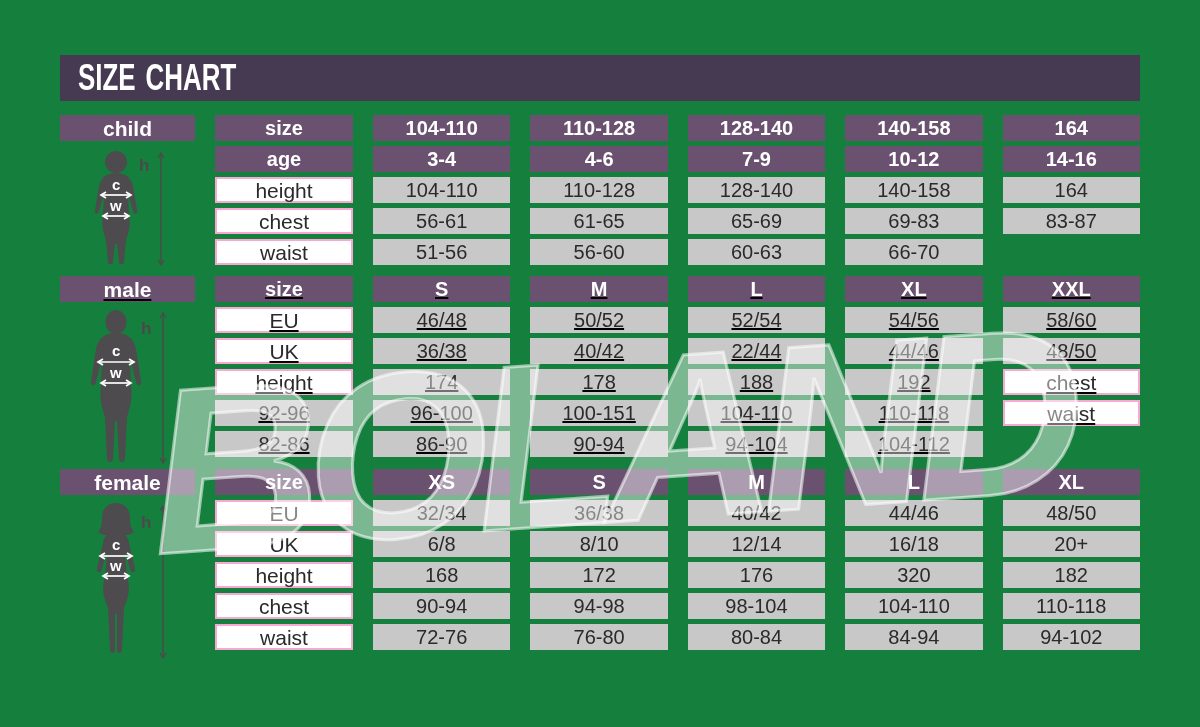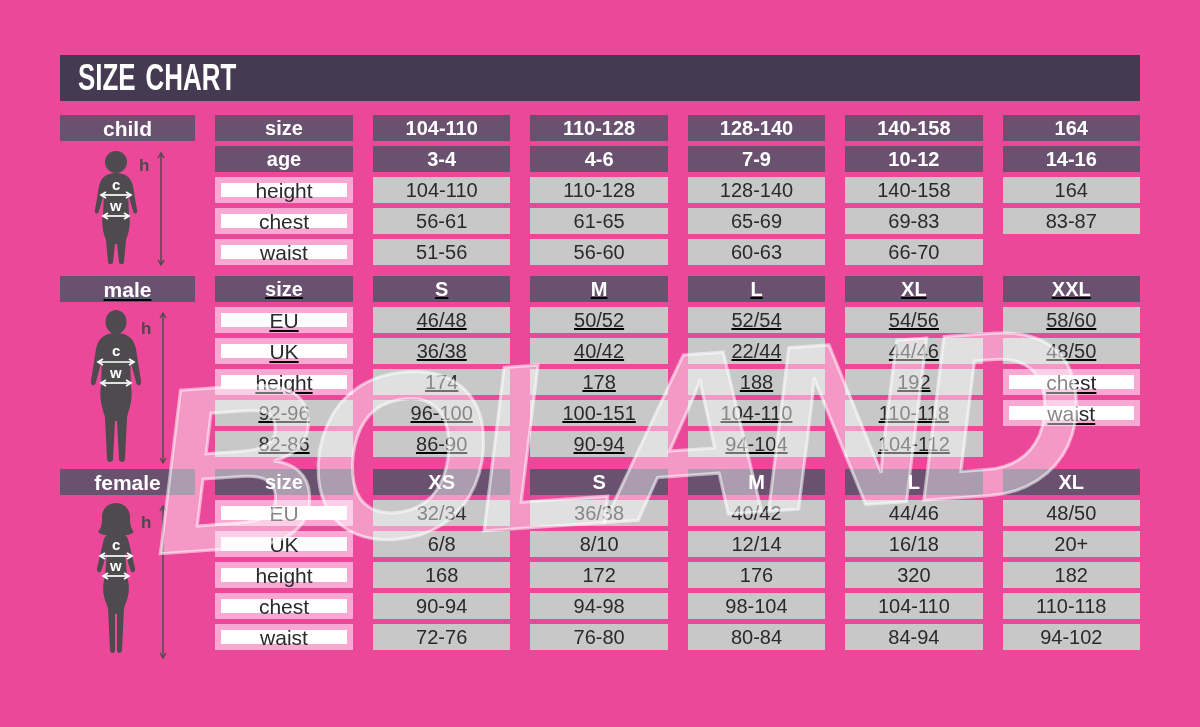--- a/index.html
+++ b/index.html
@@ -1,37 +1,37 @@
 <!DOCTYPE html>
 <html><head>
 <meta charset="utf-8">
 <style>
   * { margin:0; padding:0; box-sizing:border-box; }
   html,body { background:#fff; }
   body { width:1200px; height:727px; font-family:"Liberation Sans", sans-serif; overflow:hidden; }
-  .canvas { position:relative; width:1200px; height:727px; background:#ec4899; overflow:hidden;padding-left:36px; }
+  .canvas { position:relative; width:1200px; height:727px; background:#15803d; overflow:hidden;padding-left:36px; }
 
   .title-bar { position:absolute; left:60px; top:55px; width:1080px; height:46px;
                background:#463a52; display:flex; align-items:center; padding-left:18px; }
   .title-text { color:#ffffff; font-size:37px; font-weight:bold; white-space:nowrap;
                 letter-spacing:0; word-spacing:4px; transform:scaleX(.70); transform-origin:left center; }
 
   .section { position:absolute; left:60px; width:1080px; display:grid;
              grid-template-columns:135px 138px repeat(5, 1fr);
              column-gap:20px; row-gap:5px; grid-auto-rows:26px; }
   #sec-child  { top:115px; }
   #sec-male   { top:276px;text-decoration:underline; }
   #sec-female { top:469px; }
 
   .cell { display:flex; align-items:center; justify-content:center;
           font-size:20px; color:#2a2a2a; line-height:1; }
   .purple   { background:#6a5170; color:#ffffff; font-weight:bold; }
   .seclbl   { background:#6a5170; color:#ffffff; font-weight:bold; font-size:21px; }
   .gray     { background:#c9c8c9; }
-  .white-lbl{ background:#ffffff; border:6px solid #f9a8d4; font-size:21px; }
+  .white-lbl{ background:#ffffff; border:2px solid #f9a8d4; font-size:21px; }
 
   .figure { grid-column:1; position:relative; }
   .fig-child { grid-row:2 / span 4; }
   .fig-tall  { grid-row:2 / span 5; }
   .figure svg { position:absolute; left:8px; top:2px; overflow:visible; }
 
   .sil { fill:#4d4b4d; }
   .ann-dark { stroke:#4a4a4a; stroke-width:1.4; fill:none; }
   .ann-white{ stroke:#ffffff; stroke-width:1.7; fill:none; }
   .ltr-dark { fill:#4a4a4a; font-weight:bold; font-size:17px; }

